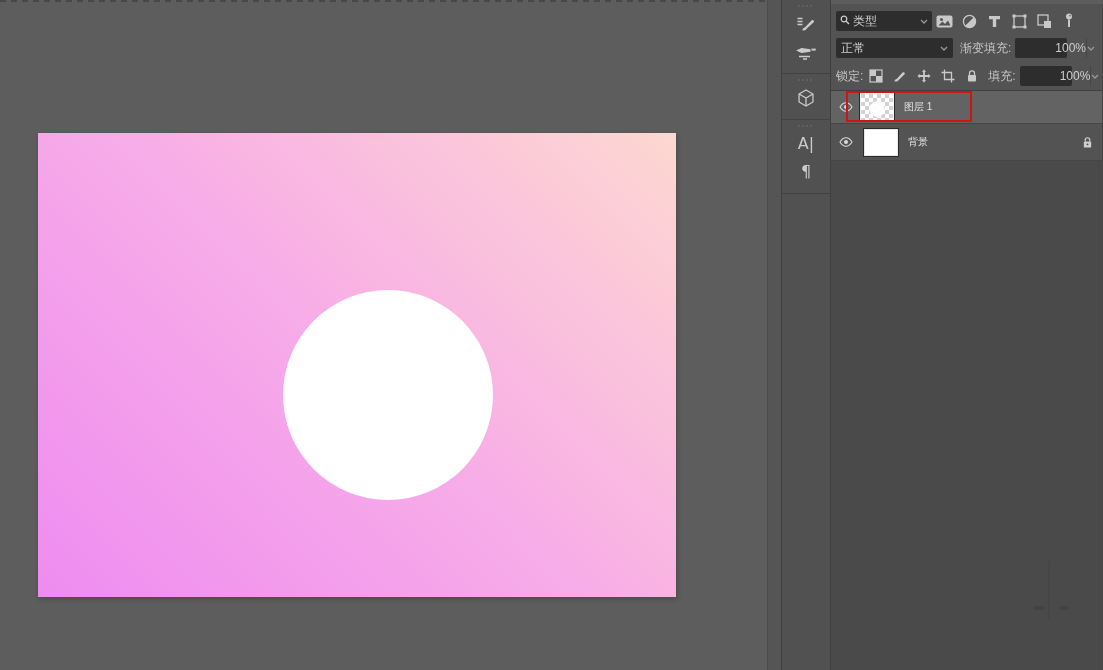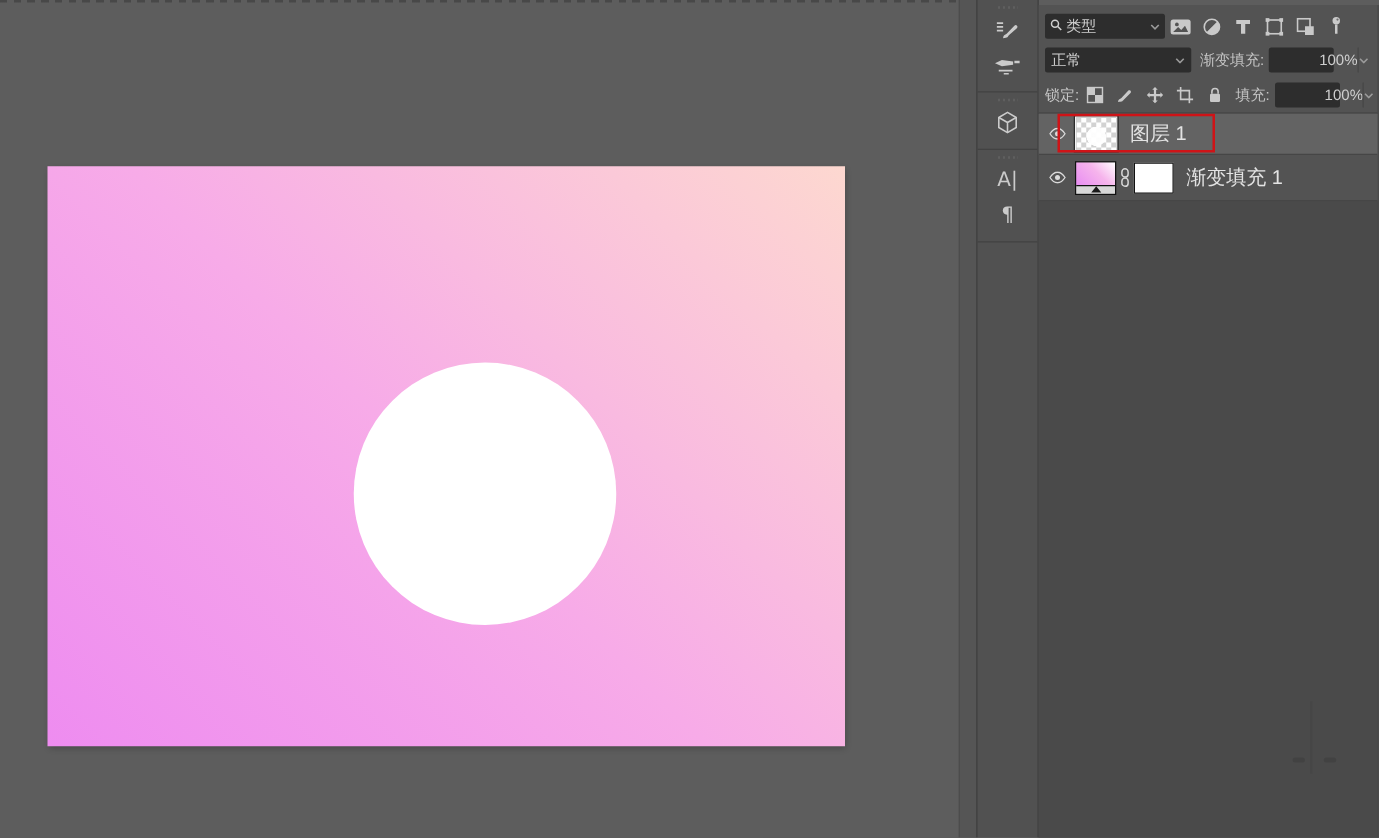--- a/index.html
+++ b/index.html
@@ -68,21 +68,21 @@
       conic-gradient(#ffffff 25%,#d2d2d2 25% 50%,#ffffff 50% 75%,#d2d2d2 75%);
     background-size:100% 100%, 8px 8px;}
   .grad-thumb{width:33px;border:1px solid #111;}
   .grad-top{width:100%;height:18px;}
   .grad-ramp{position:relative;width:100%;height:6px;background:#d8d8d8;border-top:1px solid #111;}
   .grad-ramp .tri{position:absolute;left:50%;top:0;transform:translateX(-50%);
     width:0;height:0;border-left:4px solid transparent;border-right:4px solid transparent;border-bottom:5px solid #1a1a1a;}
   .chain-cell{width:14px;display:flex;align-items:center;justify-content:center;color:#d6d6d6;}
   .mask-thumb{width:32px;height:25px;background:#ffffff;border:1px solid #111;}
   .thumb-white{width:34px;height:27px;background:#ffffff;border:1px solid #e8e8e8;outline:1px solid #2b2b2b;margin-left:4px;}
-  .layer-name{margin-left:10px;color:#e3e3e3;font-size:16px;white-space:nowrap;}
+  .layer-name{margin-left:10px;color:#e3e3e3;font-size:10px;white-space:nowrap;}
   .row-spacer{flex:1;}
   .bg-lock{margin-right:9px;color:#cfcfcf;display:flex;align-items:center;}
   .annotation{position:absolute;left:15px;top:0px;width:126px;height:31px;
     border:2px solid #cf1317;box-sizing:border-box;pointer-events:none;z-index:5;}
 
   .panel-empty{flex:1;background:#4a4a4a;position:relative;}
   .artifact-line{position:absolute;left:217px;top:400px;width:2px;height:58px;background:rgba(0,0,0,.05);}
   .artifact-smudge{position:absolute;width:10px;height:4px;background:rgba(0,0,0,.10);border-radius:2px;}
 </style>
 </head>
@@ -271,43 +271,39 @@
           <svg width="16" height="10" viewBox="0 0 16 10">
               <path d="M8 .8C4.6.8 2 5 2 5s2.6 4.2 6 4.2S14 5 14 5 11.4.8 8 .8Z" fill="none" stroke="#dadada" stroke-width="1.1"></path>
               <circle cx="8" cy="5" r="2" fill="#dadada"></circle>
             </svg>
         </span>
         <div class="thumb thumb-checker"></div>
         <span class="layer-name">图层 1</span>
         <div class="annotation"></div>
       </div>
 
+
       <div class="layer-row">
         <span class="eye-cell">
           <svg width="16" height="10" viewBox="0 0 16 10">
               <path d="M8 .8C4.6.8 2 5 2 5s2.6 4.2 6 4.2S14 5 14 5 11.4.8 8 .8Z" fill="none" stroke="#dadada" stroke-width="1.1"></path>
               <circle cx="8" cy="5" r="2" fill="#dadada"></circle>
             </svg>
         </span>
-        <div class="thumb grad-thumb">
-          <div class="grad-top" style="background:linear-gradient(45deg,#e88df2 0%,#f6b4ec 55%,#ffffff 100%);"></div>
-          <div class="grad-ramp">
-              <span class="tri"></span>
-            </div>
-        </div>
-        <span class="chain-cell">
-          <svg width="8" height="16" viewBox="0 0 8 16">
-              <rect x="1.5" y="1" width="5" height="6.6" rx="2.5" fill="none" stroke="#d6d6d6" stroke-width="1.2"></rect>
-              <rect x="1.5" y="8.4" width="5" height="6.6" rx="2.5" fill="none" stroke="#d6d6d6" stroke-width="1.2"></rect>
+        <div class="thumb thumb-white"></div>
+        <span class="layer-name">背景</span>
+        <span class="row-spacer"></span>
+        <span class="bg-lock">
+          <svg width="11" height="13" viewBox="0 0 12 14">
+              <path d="M3.5 6V4.3a2.5 2.5 0 0 1 5 0V6" fill="none" stroke="#cfcfcf" stroke-width="1.3"></path>
+              <rect x="2" y="6" width="8" height="6.5" rx="1" fill="#cfcfcf"></rect>
+              <circle cx="6" cy="9" r="1" fill="#4a4a4a"></circle>
             </svg>
         </span>
-        <div class="thumb mask-thumb"></div>
-        <span class="layer-name">渐变填充 1</span>
-      </div>
-
+      </div>
     </div>
 
     <div class="panel-empty">
       <div class="artifact-line"></div>
       <div class="artifact-smudge" style="left:203px;top:445px;"></div>
       <div class="artifact-smudge" style="left:228px;top:445px;"></div>
     </div>
   </div>
 </div>
 

